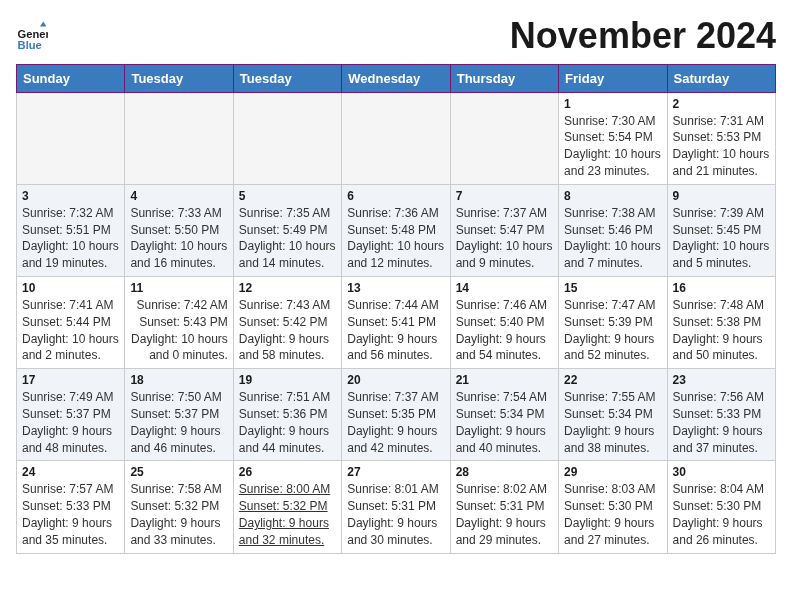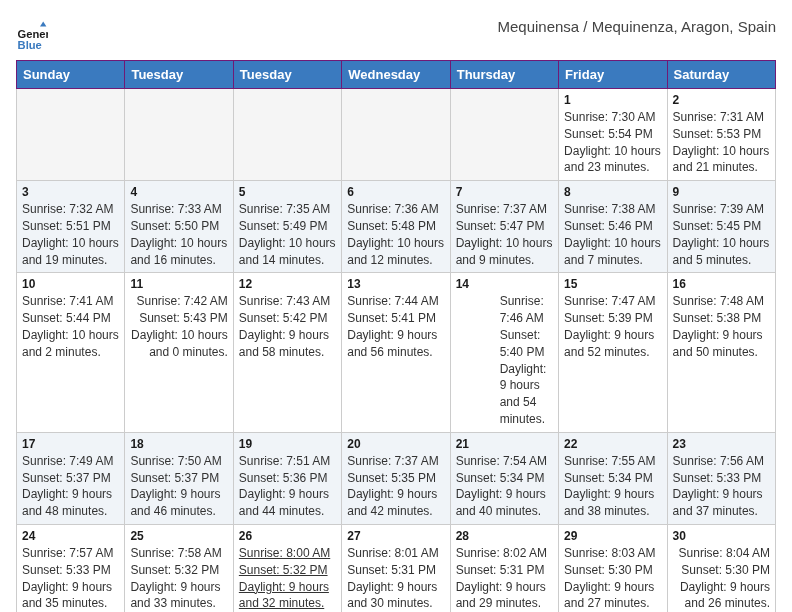--- a/index.html
+++ b/index.html
@@ -88,21 +88,21 @@
 
 <div class="header-area">
   <div class="logo">
     <svg class="logo-icon" viewBox="0 0 40 40">
       <text x="2" y="22" font-size="14" font-weight="bold" fill="#1a1a1a">General</text>
       <text x="2" y="36" font-size="14" font-weight="bold" fill="#3a7abf">Blue</text>
       <polygon points="30,8 38,8 34,2" fill="#3a7abf"></polygon>
     </svg>
   </div>
   <div class="title-block">
-    <div class="location-subtitle">Mequinensa / Mequinenza, Aragon, Spain</div>
+    <div class="month-title">November 2024</div>
   </div>
 </div>
 
 <table class="calendar">
   <thead>
     <tr>
     <th>Sunday</th>
         <th>Tuesday</th>
         <th>Tuesday</th>
         <th>Wednesday</th>
@@ -208,21 +208,21 @@
         </td>
         <td>
           <span class="day-number">13</span>
           <div class="day-info" style="white-space: pre-line;">Sunrise: 7:44 AM
 Sunset: 5:41 PM
 Daylight: 9 hours
 and 56 minutes.</div>
         </td>
         <td>
           <span class="day-number">14</span>
-          <div class="day-info" style="white-space: pre-line; margin-left: 44px;">Sunrise: 7:46 AM
+          <div class="day-info" style="white-space: pre-line;">Sunrise: 7:46 AM
 Sunset: 5:40 PM
 Daylight: 9 hours
 and 54 minutes.</div>
         </td>
         <td>
           <span class="day-number">15</span>
           <div class="day-info" style="white-space: pre-line;">Sunrise: 7:47 AM
 Sunset: 5:39 PM
 Daylight: 9 hours
 and 52 minutes.</div>
@@ -324,20 +324,20 @@
         </td>
         <td>
           <span class="day-number">29</span>
           <div class="day-info" style="white-space: pre-line;">Sunrise: 8:03 AM
 Sunset: 5:30 PM
 Daylight: 9 hours
 and 27 minutes.</div>
         </td>
         <td>
           <span class="day-number">30</span>
-          <div class="day-info" style="white-space: pre-line; text-align: right;">Sunrise: 8:04 AM
+          <div class="day-info" style="white-space: pre-line;">Sunrise: 8:04 AM
 Sunset: 5:30 PM
 Daylight: 9 hours
 and 26 minutes.</div>
         </td>
       </tr>
     </tbody>
 </table>
 
 </body></html>

